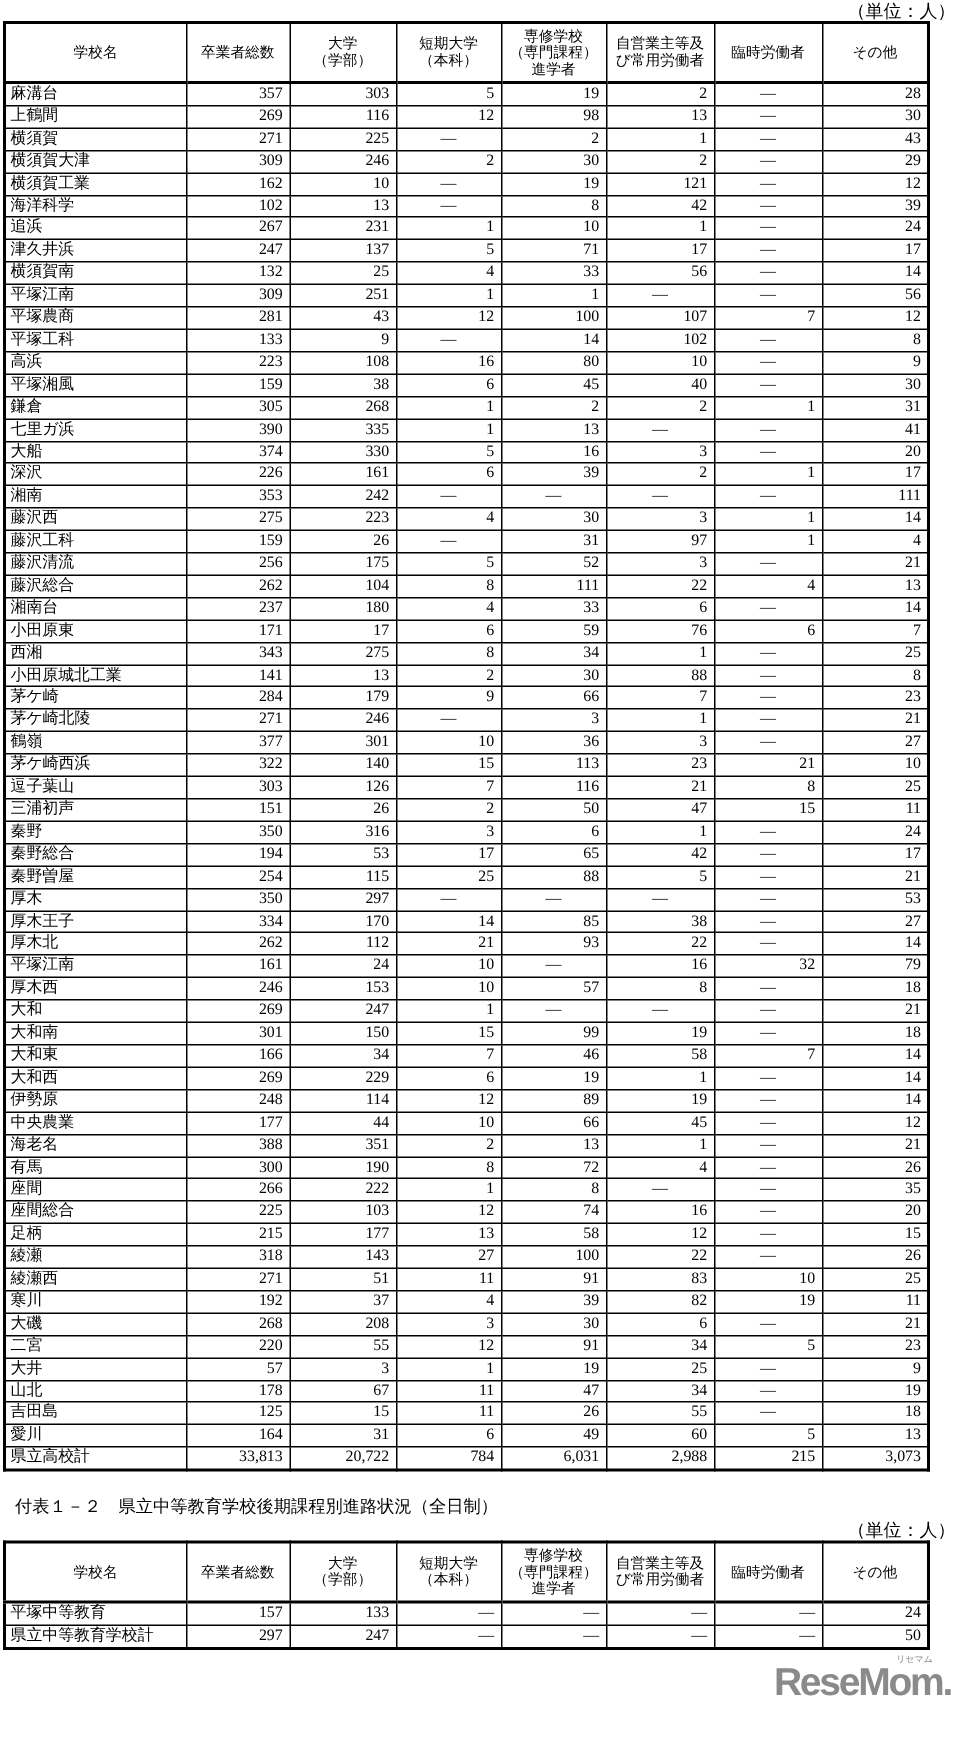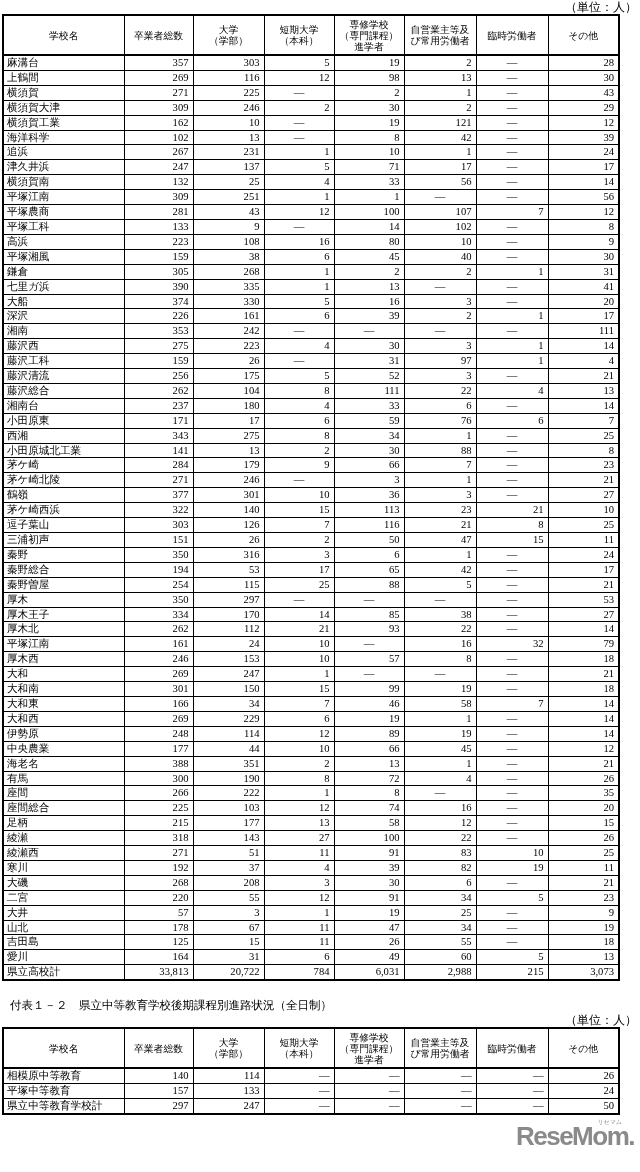--- a/index.html
+++ b/index.html
@@ -729,30 +729,20 @@
 （専門課程）
 進学者</th>
         <th>自営業主等及
 び常用労働者</th>
         <th>臨時労働者</th>
         <th>その他</th>
       </tr>
     </thead>
   <tbody>
       <tr>
-        <td class="name">相模原中等教育</td>
-        <td class="num">140</td>
-        <td class="num">114</td>
-        <td class="num">—</td>
-        <td class="num">—</td>
-        <td class="num">—</td>
-        <td class="num">—</td>
-        <td class="num">26</td>
-      </tr>
-      <tr>
         <td class="name">平塚中等教育</td>
         <td class="num">157</td>
         <td class="num">133</td>
         <td class="num">—</td>
         <td class="num">—</td>
         <td class="num">—</td>
         <td class="num">—</td>
         <td class="num">24</td>
       </tr>
       <tr class="total-row-strong">

